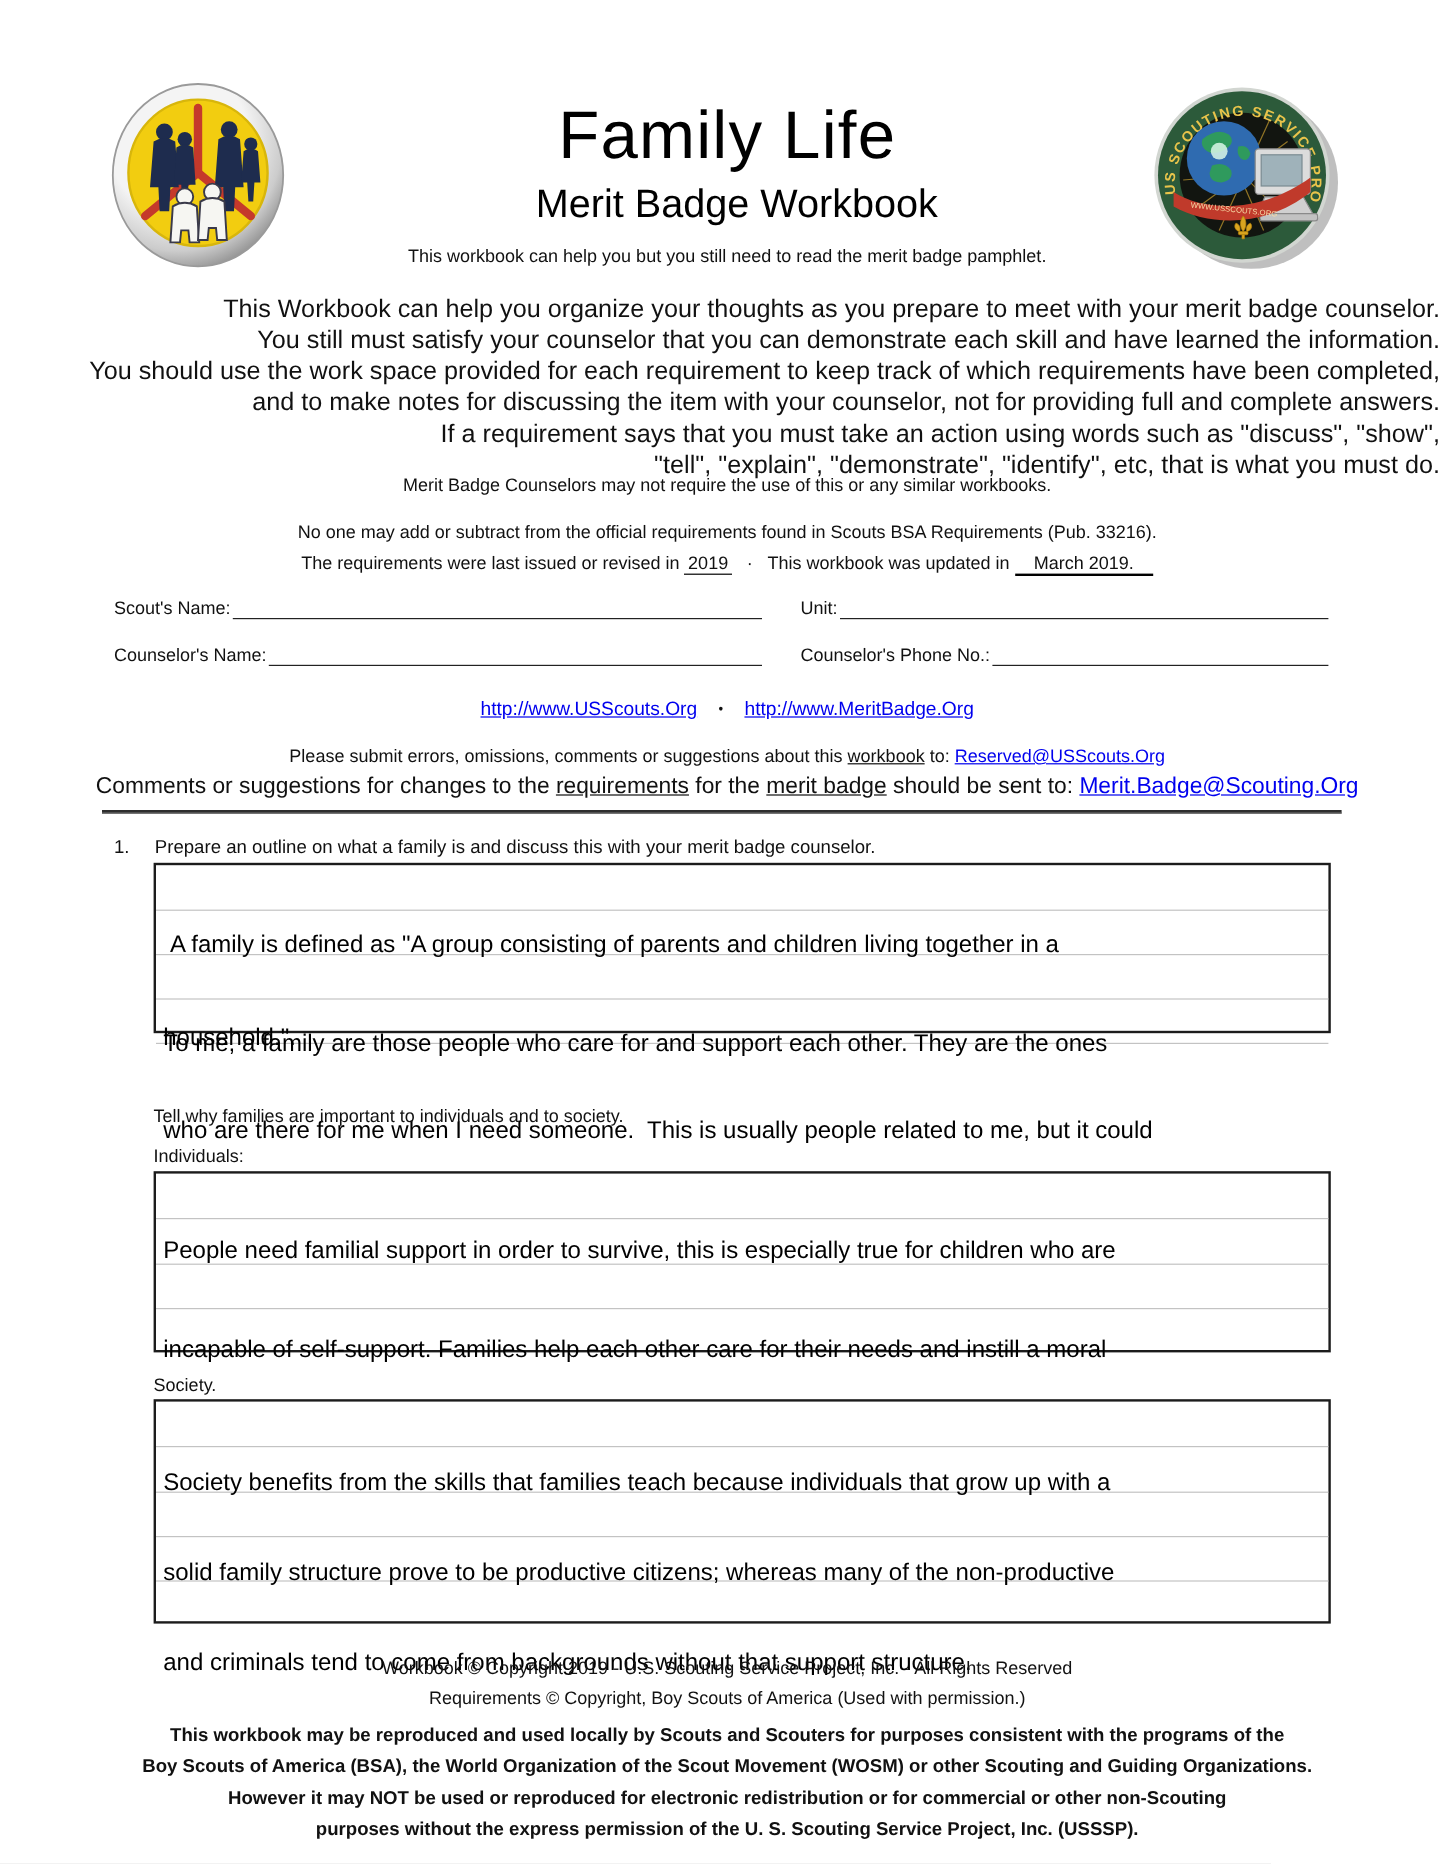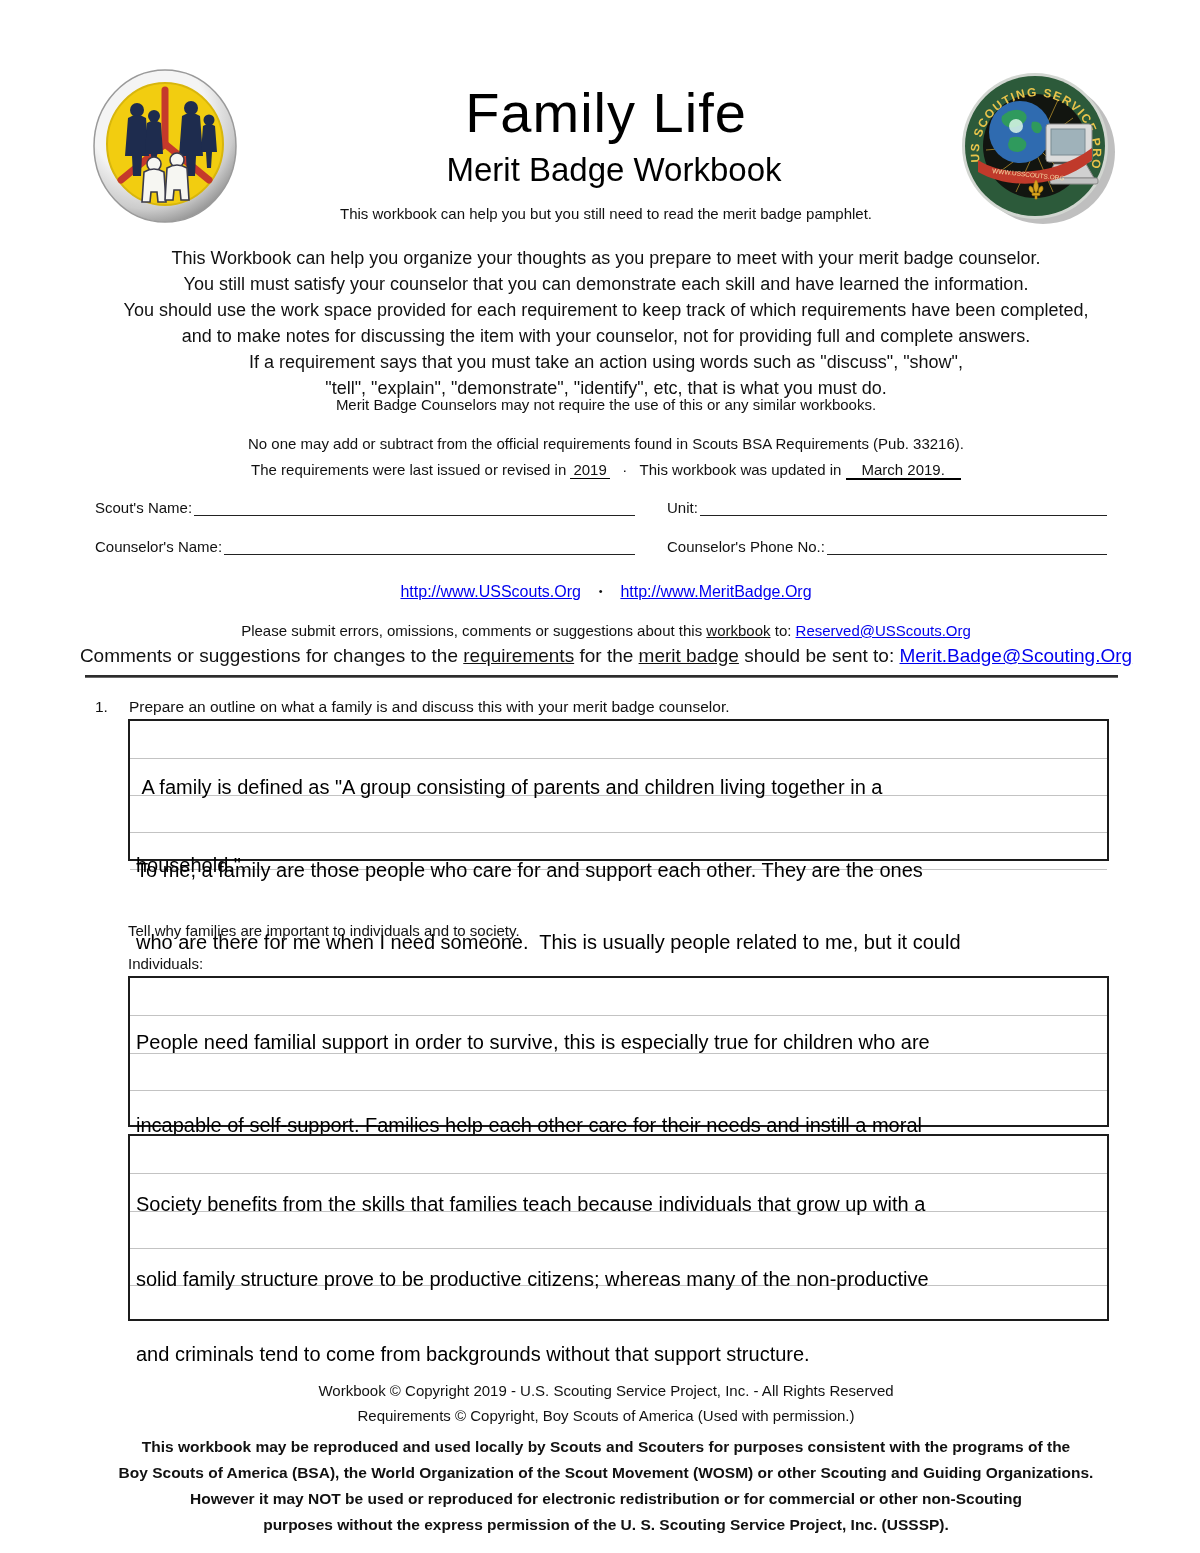--- a/index.html
+++ b/index.html
@@ -11,21 +11,21 @@
     overflow:hidden;
   }
   .abs { position:absolute; }
   .centered { left:12px; right:0; text-align:center; }
 
   
   .title { font-size:56px; letter-spacing:1px; color:#000; }
   .subtitle { font-size:33px; margin-top:6px; color:#000;padding-left:16px; }
   .tagline { font-size:15px; margin-top:16px; }
 
-  .intro-line { font-size:18px; line-height:26px; }
+  .intro-line { font-size:21px; line-height:26px;text-align:right; }
   .note { font-size:15px; }
 
   .u-pad { border-bottom:1.5px solid #000; padding:0 3px; }
   .u-wide { border-bottom:2px solid #000; padding:0 16px; }
   .u-word { text-decoration:underline; }
   a.link, .link { color:#0000EE; text-decoration:underline; cursor:pointer; }
 
   
   .form-row { left:95px; width:1012px; display:flex; align-items:center; font-size:15px; }
   .field { display:flex; align-items:flex-end; }
@@ -234,21 +234,21 @@
     <div class="rule" style="top:112px"></div>
     <div class="ans-block lh37" style="top:0;">
       <div>People need familial support in order to survive, this is especially true for children who are</div>
       <div>incapable of self-support. Families help each other care for their needs and instill a moral</div>
       <div>structure.</div>
     </div>
   </div>
 
   <div class="abs side-label" style="top:1146px;">Society.</div>
 
-  <div class="abs answer-box" style="top:1134px;height:187px;">
+  <div class="abs answer-box" style="top:1166px;height:187px;">
     <div class="rule" style="top:37px"></div>
     <div class="rule" style="top:75px"></div>
     <div class="rule" style="top:112px"></div>
     <div class="rule" style="top:149px"></div>
     <div class="ans-block lh29" style="top:8px;">
       <div>Society benefits from the skills that families teach because individuals that grow up with a</div>
       <div>solid family structure prove to be productive citizens; whereas many of the non-productive</div>
       <div>and criminals tend to come from backgrounds without that support structure.</div>
     </div>
   </div>

